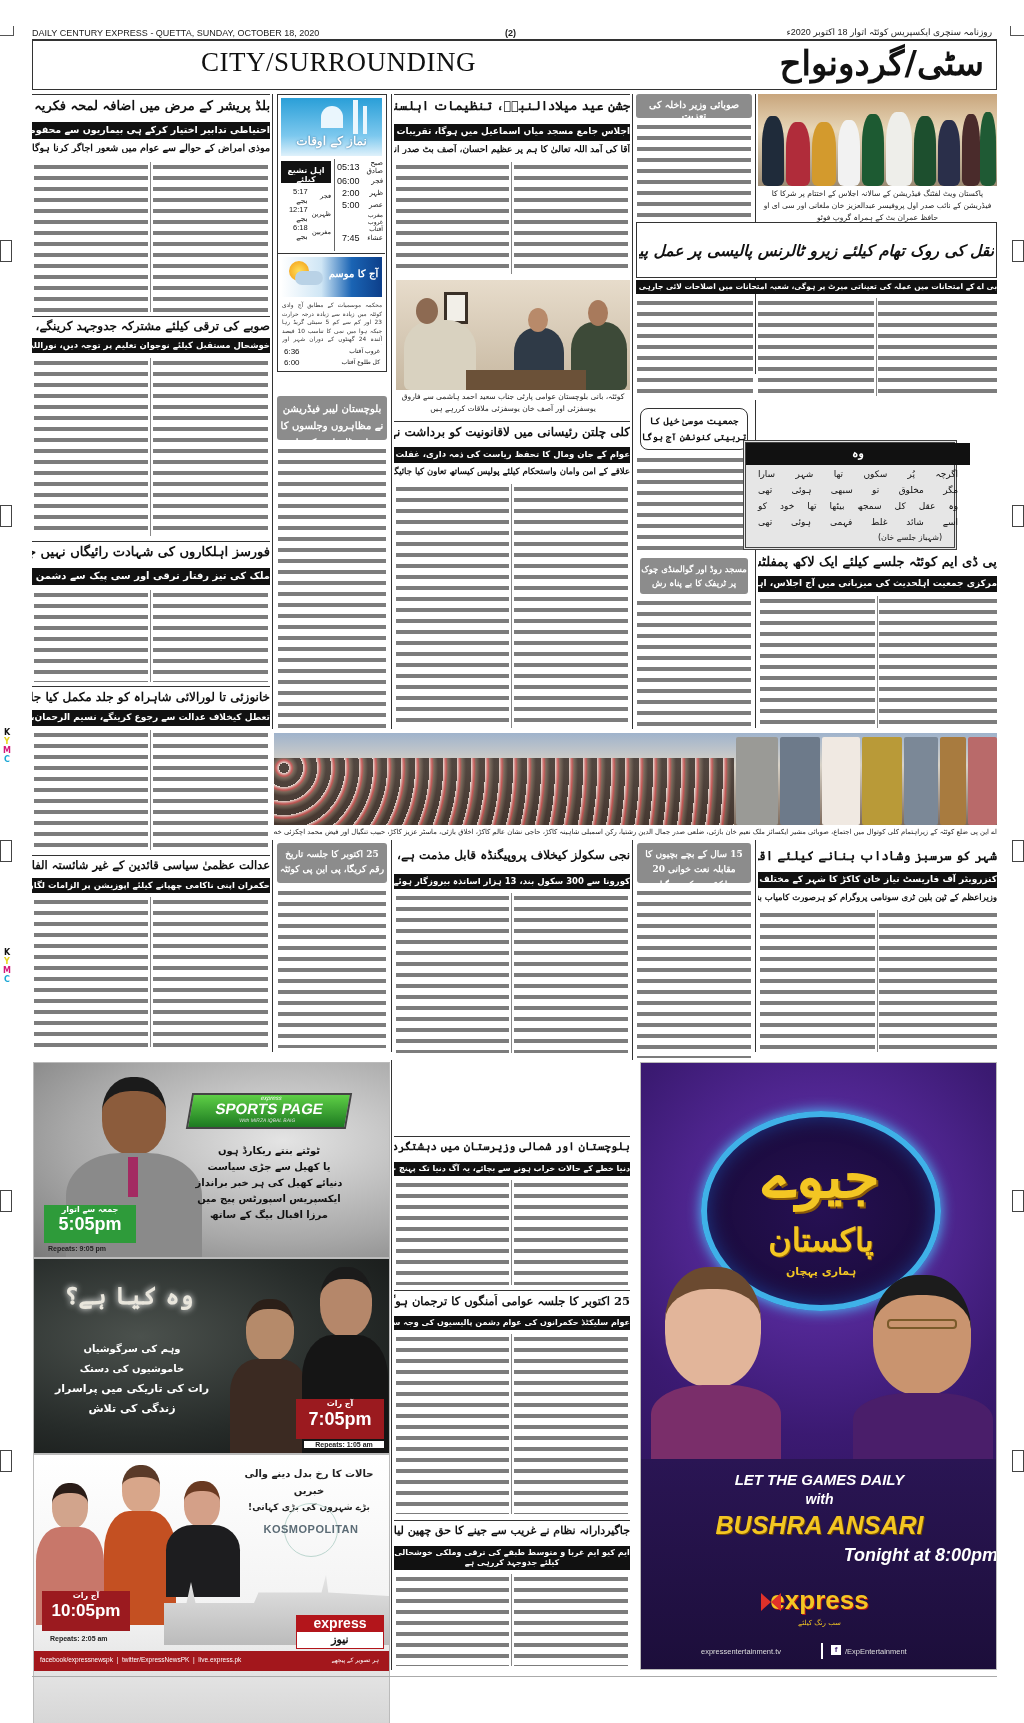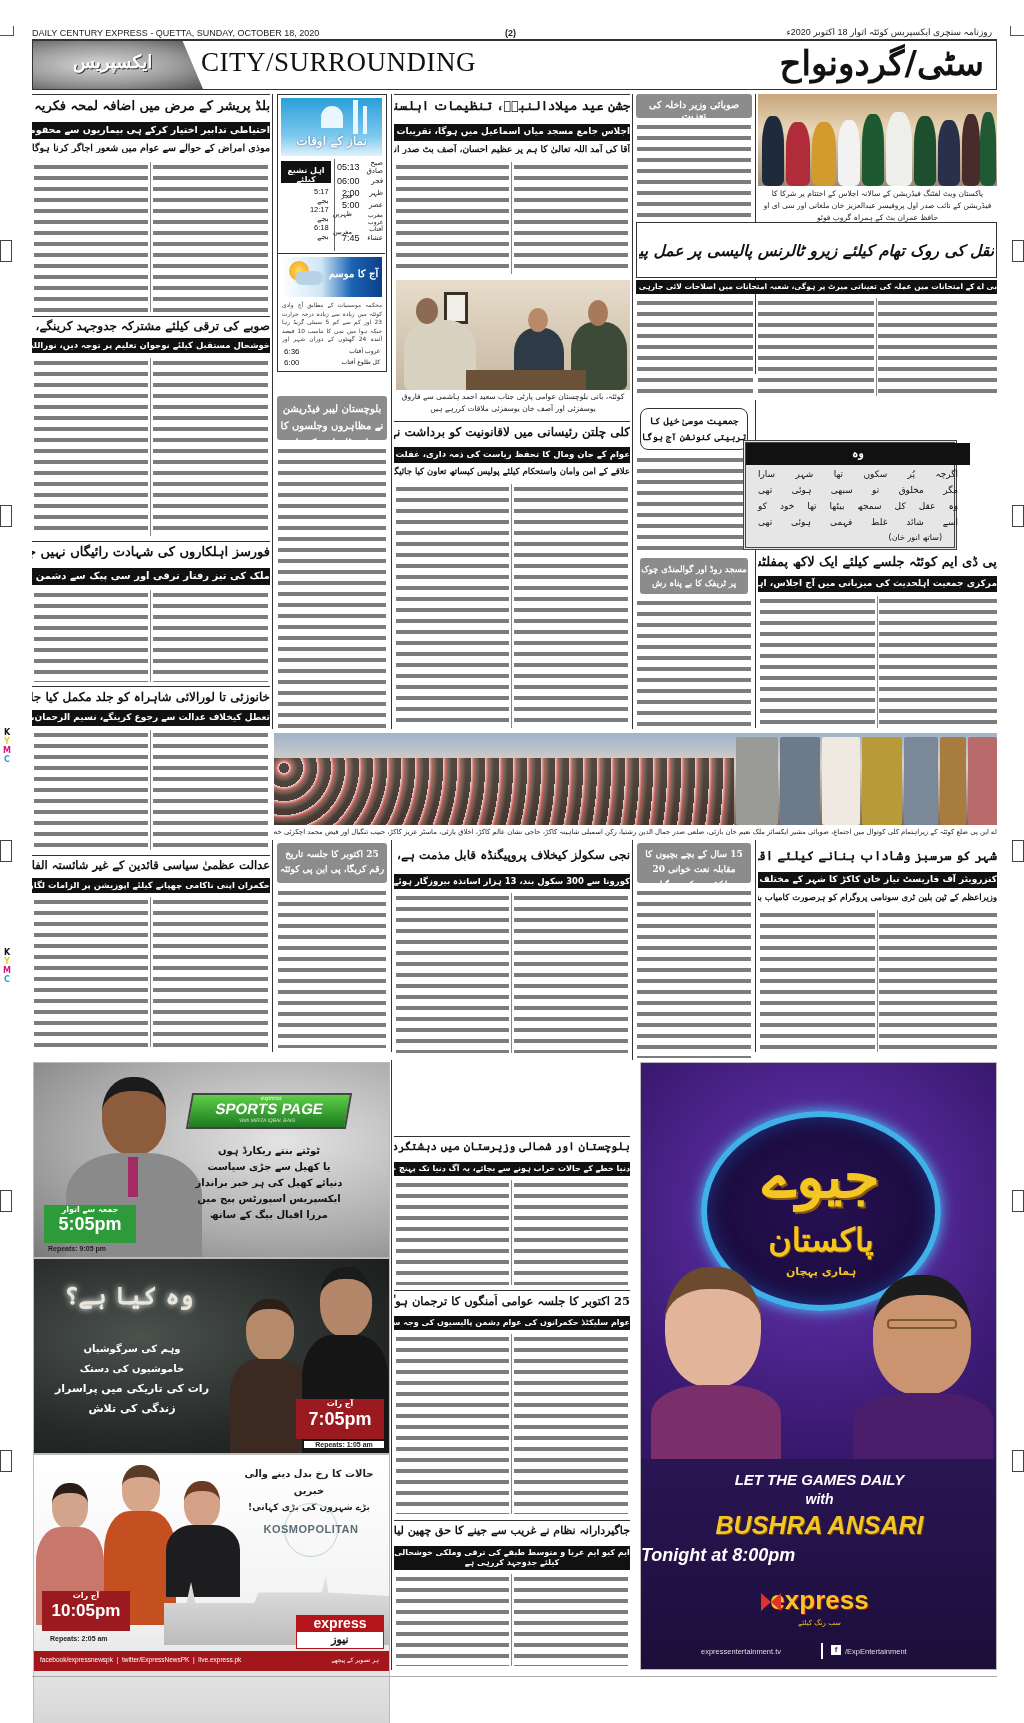--- a/index.html
+++ b/index.html
@@ -58,23 +58,20 @@
   <div style="color:#d4177a">M</div>
   <div style="color:#1aa6d4">C</div>
 </div>
 
 <div class="abs folio" style="left:32px;top:28px;">DAILY CENTURY EXPRESS - QUETTA, SUNDAY, OCTOBER 18, 2020</div>
 <div class="abs folio" style="left:505px;top:28px;font-weight:bold;">(2)</div>
 <div class="abs folio rtl" style="right:32px;top:27px;">روزنامہ سنچری ایکسپریس کوئٹہ اتوار 18 اکتوبر 2020ء</div>
 <div class="hrule" style="left:32px;top:39px;width:965px;"></div>
 
 <div class="abs banner">
-  <div class="abs logo">
-      <span>ایکسپریس</span>
-    </div>
   <div class="abs section-en">CITY/SURROUNDING</div>
   <div class="abs section-ur">سٹی/گردونواح</div>
 </div>
 
 <div class="vrule" style="left:272px;top:94px;height:635px;"></div>
 <div class="vrule" style="left:391px;top:94px;height:635px;"></div>
 <div class="vrule" style="left:632px;top:94px;height:635px;"></div>
 <div class="vrule" style="left:755px;top:94px;height:280px;"></div>
 
 <div class="hrule" style="left:32px;top:94px;width:238px;"></div>
@@ -139,21 +136,21 @@
     <tr>
           <td style="font-size:6px;">مغرب غروب آفتاب</td>
           <td></td>
         </tr>
     <tr>
           <td style="font-size:7px;">عشاء</td>
           <td>7:45</td>
         </tr>
   </tbody>
     </table>
-  <table class="abs times-table" style="left:3px;top:92px;width:52px;direction:rtl;border-collapse:collapse;margin-left:21px;">
+  <table class="abs times-table" style="left:3px;top:92px;width:52px;direction:rtl;border-collapse:collapse;">
     <tbody>
         <tr>
           <td style="font-size:6.5px;">فجر</td>
           <td style="font-size:7.5px;">5:17 بجے</td>
         </tr>
     <tr>
           <td style="font-size:6.5px;">ظہرین</td>
           <td style="font-size:7.5px;">12:17 بجے</td>
         </tr>
     <tr>
@@ -261,21 +258,21 @@
       <span>کو</span>
   </div>
   <div class="abs rtl" style="left:12px;top:74px;width:200px;display:flex;justify-content:space-between;font-size:9px;direction:rtl;">
     <span>اسے</span>
       <span>شائد</span>
       <span>غلط</span>
       <span>فہمی</span>
       <span>ہوئی</span>
       <span>تھی</span>
   </div>
-  <div class="abs" style="right:12px;top:90px;font-size:8px;direction:rtl;">(ساتھ انور خان)</div>
+  <div class="abs" style="right:12px;top:90px;font-size:8px;direction:rtl;">(شہباز جلسے خان)</div>
 </div>
 <div class="hl" style="left:758px;top:554px;width:239px;font-size:13px;">پی ڈی ایم کوئٹہ جلسے کیلئے ایک لاکھ پمفلٹس کی اشاعت</div>
 <div class="bar" style="left:758px;top:576px;width:239px;height:16px;font-size:9px;">مرکزی جمعیت اہلحدیث کی میزبانی میں آج اجلاس، اہم امور پر غور ہوگا</div>
 <div class="body-text" style="left:879px;top:596px;width:118px;height:132px;"></div>
 <div class="body-text" style="left:760px;top:596px;width:115px;height:132px;"></div>
 <div class="vrule" style="left:877px;top:596px;height:132px;background:#888;"></div>
 
 <div class="photo" style="left:274px;top:733px;width:723px;height:92px;background:linear-gradient(#9fb3cc 0%,#d8d2c7 35%,#7d6a5c 100%);">
   <div class="abs" style="left:0;top:25px;width:460px;height:67px;background:repeating-radial-gradient(circle at 10px 10px,#3b2e28 0,#3b2e28 5px,#e7e2da 5px,#c94a4a 8px,#6b5a4c 10px,#3b2e28 14px);opacity:.85;"></div>
   <div class="person" style="left:462px;width:42px;height:88px;background:#9a9a96;border-radius:2px;"></div>
@@ -425,21 +422,21 @@
   </div>
   <div class="abs" style="left:212px;top:206px;width:140px;height:190px;">
     <div class="abs" style="left:20px;top:6px;width:98px;height:120px;border-radius:45%;background:#c9946f;border-top:20px solid #1c1c1c;"></div>
     <div class="abs" style="left:34px;top:50px;width:70px;height:10px;border:2px solid #7a5a2a;border-radius:4px;"></div>
     <div class="abs" style="left:0;top:124px;width:140px;height:66px;border-radius:40% 40% 0 0;background:#4a1e6a;"></div>
   </div>
   <div class="abs" style="left:0;top:396px;width:357px;height:212px;background:linear-gradient(#2a1554,#1c0e3a);"></div>
   <div class="abs" style="left:0;top:408px;width:357px;text-align:center;font:italic bold 15px 'Liberation Sans',sans-serif;color:#fff;">LET THE GAMES DAILY</div>
   <div class="abs" style="left:0;top:428px;width:357px;text-align:center;font:italic bold 14px 'Liberation Sans',sans-serif;color:#fff;">with</div>
   <div class="abs" style="left:0;top:448px;width:357px;text-align:center;font:italic bold 25px 'Liberation Sans',sans-serif;color:#f3c623;text-shadow:1px 1px 0 #7a4f00;">BUSHRA ANSARI</div>
-  <div class="abs" style="left:0;top:482px;width:357px;text-align:left;font:italic bold 18px 'Liberation Sans',sans-serif;color:#fff;">Tonight at 8:00pm</div>
+  <div class="abs" style="left:0;top:482px;width:357px;text-align:right;font:italic bold 18px 'Liberation Sans',sans-serif;color:#fff;">Tonight at 8:00pm</div>
   <div class="abs" style="left:0;top:522px;width:357px;text-align:center;font:bold 26px 'Liberation Sans',sans-serif;color:#f3c623;text-shadow:1px 1px 0 #b3151b;">express</div>
   <div class="abs" style="left:120px;top:530px;width:20px;height:18px;background:#e0312a;clip-path:polygon(50% 50%,0 0,0 100%,50% 50%,100% 0,100% 100%);"></div>
   <div class="abs" style="left:0;top:556px;width:357px;text-align:center;font:7px 'DejaVu Sans',sans-serif;color:#f3c623;direction:rtl;">سب رنگ کیلئے</div>
   <div class="abs" style="left:60px;top:584px;font:7.5px 'Liberation Sans',sans-serif;color:#ddd;">expressentertainment.tv</div>
   <div class="abs" style="left:180px;top:580px;width:2px;height:16px;background:#fff;"></div>
   <div class="abs" style="left:190px;top:582px;width:10px;height:10px;background:#fff;color:#3b1a72;font:bold 8px 'Liberation Sans',sans-serif;text-align:center;line-height:10px;">f</div>
   <div class="abs" style="left:204px;top:584px;font:7.5px 'Liberation Sans',sans-serif;color:#ddd;">/ExpEntertainment</div>
 </div>
 
 <div class="hrule" style="left:32px;top:1676px;width:965px;background:#aaa;"></div>

